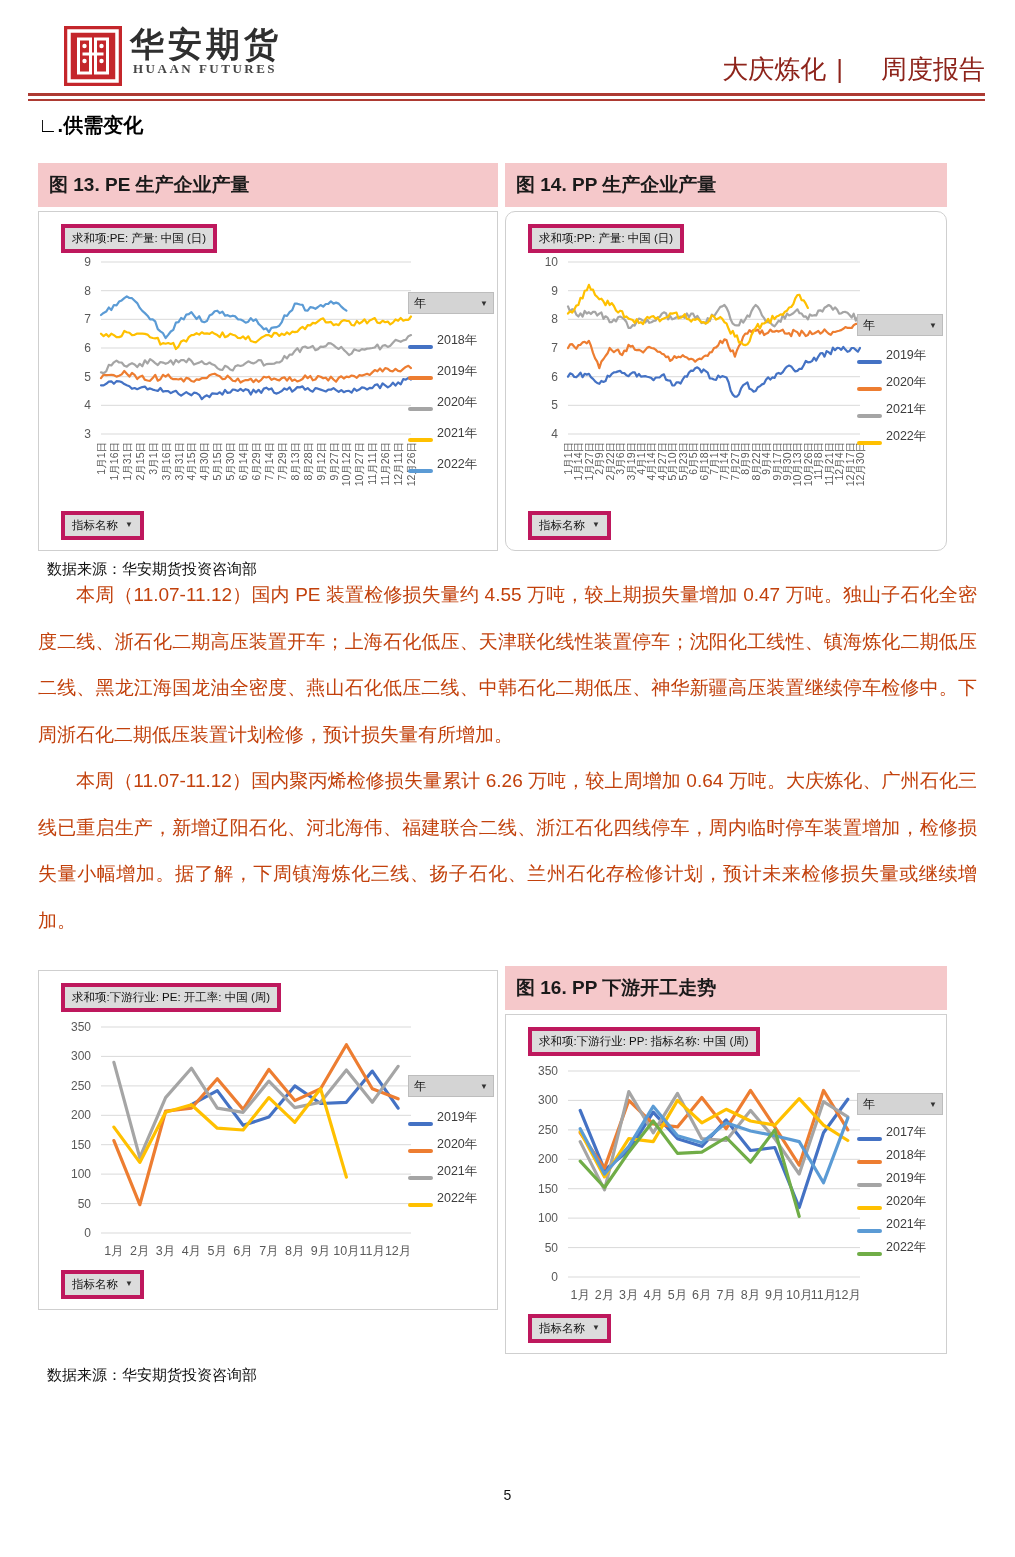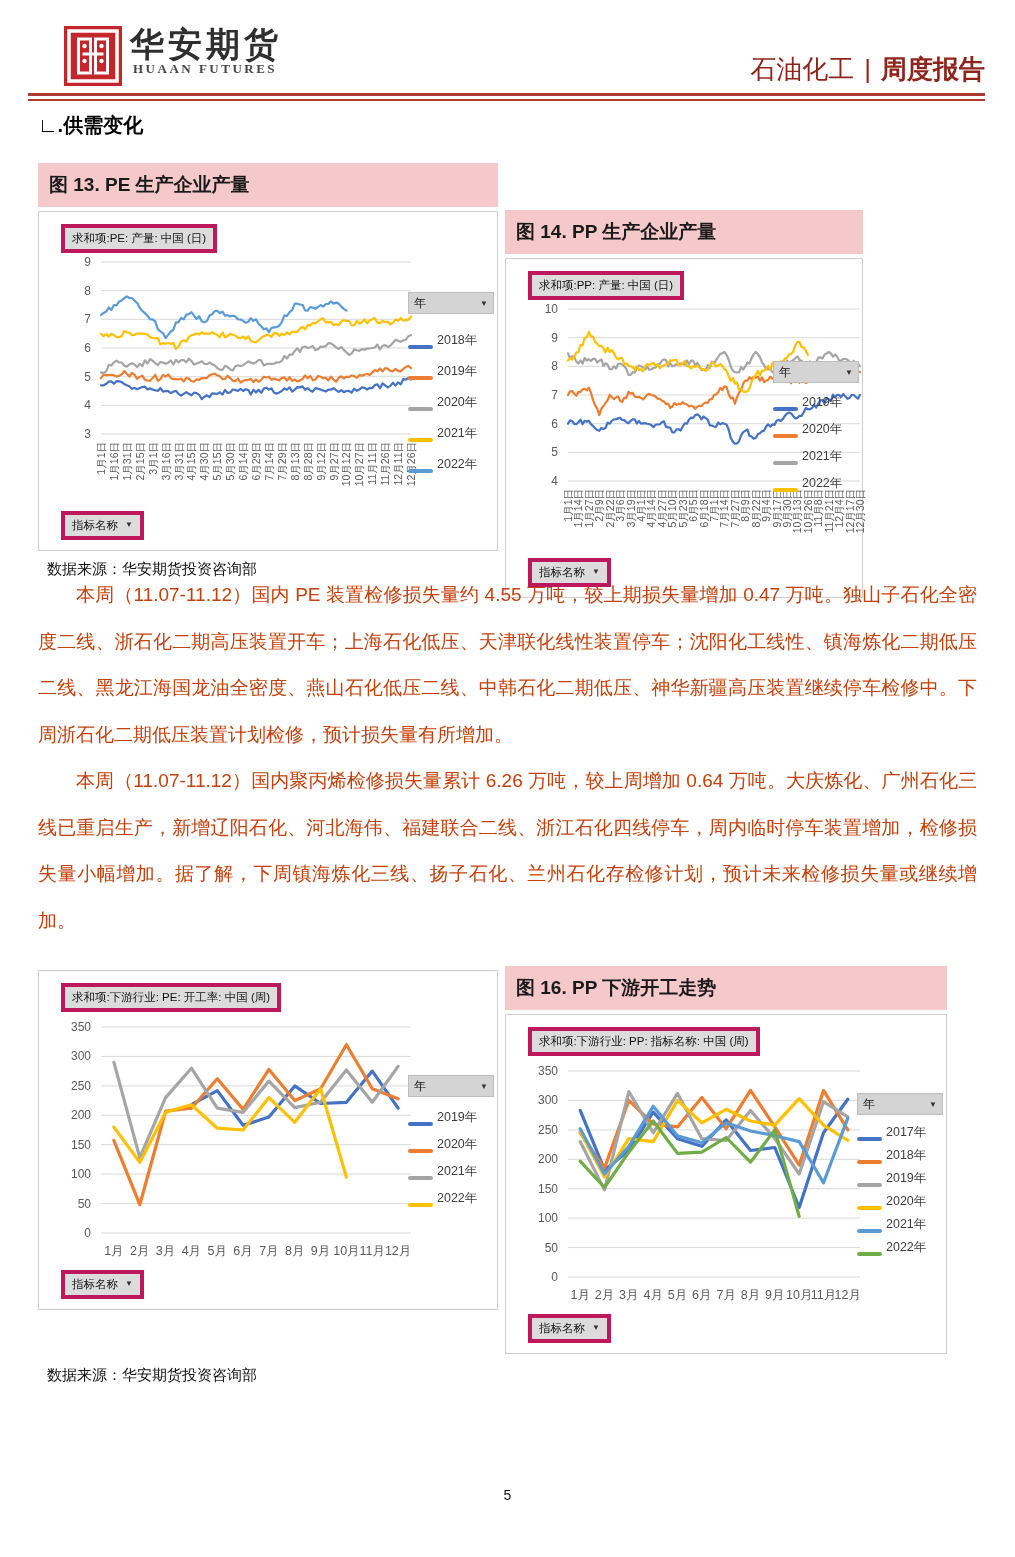--- a/index.html
+++ b/index.html
@@ -8,21 +8,21 @@
 
   
   .seal{position:absolute;left:64px;top:26px;width:58px;height:60px;}
   .brand-cn{position:absolute;left:130px;top:22px;font-size:34px;font-weight:bold;
             font-family:"DejaVu Serif",serif;color:#2f2f2f;letter-spacing:4px;}
   .brand-en{position:absolute;left:133px;top:61px;font-size:13px;font-weight:bold;
             font-family:"Liberation Serif",serif;color:#454545;letter-spacing:2.5px;}
   .report-type{position:absolute;right:30px;top:52px;font-size:26px;color:#8e241b;white-space:nowrap;}
   .report-type .cat{font-weight:500;}
   .report-type .sep{margin:0 10px;font-weight:300;color:#8e241b;}
-  .report-type .typ{font-weight:bold;}
+  .report-type .typ{font-weight:normal;margin-left:28px;}
   .rule1{position:absolute;left:28px;right:30px;top:93px;height:2.5px;background:#ad3a32;}
   .rule2{position:absolute;left:28px;right:30px;top:98.5px;height:2.5px;background:#ad3a32;}
   .section-title{position:absolute;left:38px;top:112px;font-size:20px;font-weight:bold;color:#000;}
 
   
   .fig{position:absolute;}
   .fig-banner{height:44px;background:#f5c8ca;display:flex;align-items:center;}
   .fig-banner span{font-size:19px;font-weight:bold;color:#1a1a1a;padding-left:11px;}
   .fig-box{position:relative;margin-top:4px;background:#fff;border:1px solid #cfcfcf;}
   .fig-box svg{position:absolute;left:0;top:0;}
@@ -57,21 +57,21 @@
     <rect x="31.5" y="13" width="12" height="34" fill="none" stroke="#ffffff" stroke-width="3"></rect>
     <rect x="18.5" y="26.5" width="21" height="3" fill="#ffffff"></rect>
     <circle cx="20.5" cy="35" r="2.2" fill="#ffffff"></circle>
     <circle cx="37.5" cy="35" r="2.2" fill="#ffffff"></circle>
     <circle cx="20.5" cy="20" r="2.2" fill="#ffffff"></circle>
     <circle cx="37.5" cy="20" r="2.2" fill="#ffffff"></circle>
   </svg>
   <div class="brand-cn">华安期货</div>
   <div class="brand-en">HUAAN FUTURES</div>
   <div class="report-type">
-    <span class="cat">石油化工</span><span class="sep">|</span><span class="typ">周度报告</span>
+    <span class="cat">大庆炼化</span><span class="sep">|</span><span class="typ">周度报告</span>
   </div>
   <div class="rule1"></div>
   <div class="rule2"></div>
 
   <div class="section-title">∟.供需变化</div>
 
   <div class="fig" style="left:38px;top:163px;width:460px;">
     <div class="fig-banner">
         <span>图 13. PE 生产企业产量</span>
       </div>
@@ -155,25 +155,25 @@
           </g>
           <path d="M62.0,173.3L64.6,173.4L67.2,171.8L69.8,169.7L72.3,169.3L74.9,171.8L77.5,169.2L80.1,169.3L82.7,170.1L85.3,172.1L87.8,173.3L90.4,174.2L93.0,176.8L95.6,176.0L98.2,177.2L100.8,176.1L103.3,175.1L105.9,174.6L108.5,177.4L111.1,176.4L113.7,177.6L116.2,178.3L118.8,178.9L121.4,176.0L124.0,179.6L126.6,179.0L129.2,179.2L131.8,181.1L134.3,179.7L136.9,178.8L139.5,181.9L142.1,183.7L144.7,181.8L147.3,180.1L149.8,181.8L152.4,183.3L155.0,180.7L157.6,181.1L160.2,182.8L162.8,187.1L165.3,184.7L167.9,183.3L170.5,185.0L173.1,181.3L175.7,181.6L178.3,181.9L180.8,180.3L183.4,182.6L186.0,178.0L188.6,180.9L191.2,180.4L193.8,177.5L196.3,177.9L198.9,179.0L201.5,176.9L204.1,179.0L206.7,177.2L209.3,178.1L211.8,182.5L214.4,177.7L217.0,180.4L219.6,177.8L222.2,180.9L224.8,176.6L227.3,175.7L229.9,177.6L232.5,176.4L235.1,180.7L237.7,181.6L240.3,180.4L242.8,179.0L245.4,176.4L248.0,177.7L250.6,175.3L253.2,179.6L255.8,177.6L258.3,175.1L260.9,175.4L263.5,174.4L266.1,177.7L268.7,176.1L271.3,178.5L273.8,179.7L276.4,176.2L279.0,176.7L281.6,177.6L284.2,178.5L286.8,179.5L289.3,177.6L291.9,177.7L294.5,176.1L297.1,178.1L299.7,179.9L302.3,178.1L304.8,180.2L307.4,179.0L310.0,178.9L312.6,180.6L315.2,176.7L317.8,178.8L320.3,177.6L322.9,175.4L325.5,175.8L328.1,177.5L330.7,175.8L333.3,176.1L335.8,173.1L338.4,172.3L341.0,176.1L343.6,171.4L346.2,173.3L348.8,175.4L351.3,173.9L353.9,170.7L356.5,173.6L359.1,170.4L361.7,172.4L364.3,167.0L366.8,167.7L369.4,165.8L372.0,167.5" fill="none" stroke="#4472C4" stroke-width="2.2" stroke-linejoin="round" stroke-linecap="round"></path>
           <path d="M62.0,166.1L64.6,162.6L67.2,163.1L69.8,163.0L72.3,162.9L74.9,163.2L77.5,164.6L80.1,163.8L82.7,162.4L85.3,159.0L87.8,161.8L90.4,164.6L93.0,161.0L95.6,162.9L98.2,167.0L100.8,164.7L103.3,163.7L105.9,167.8L108.5,168.5L111.1,168.8L113.7,166.1L116.2,162.8L118.8,168.7L121.4,167.3L124.0,162.8L126.6,164.7L129.2,162.5L131.8,165.9L134.3,167.2L136.9,167.0L139.5,167.5L142.1,166.6L144.7,169.5L147.3,165.9L149.8,166.6L152.4,169.0L155.0,169.7L157.6,167.3L160.2,167.8L162.8,166.2L165.3,166.1L167.9,166.1L170.5,163.3L173.1,162.3L175.7,161.7L178.3,163.2L180.8,164.2L183.4,167.1L186.0,166.9L188.6,163.7L191.2,166.1L193.8,168.7L196.3,169.3L198.9,166.6L201.5,170.5L204.1,169.0L206.7,168.0L209.3,168.1L211.8,166.8L214.4,170.1L217.0,167.5L219.6,169.8L222.2,167.9L224.8,164.8L227.3,165.5L229.9,164.7L232.5,167.9L235.1,166.5L237.7,167.6L240.3,168.4L242.8,166.1L245.4,165.3L248.0,168.6L250.6,165.2L253.2,168.9L255.8,167.5L258.3,169.5L260.9,168.5L263.5,167.0L266.1,163.5L268.7,166.1L271.3,164.0L273.8,168.3L276.4,167.5L279.0,164.0L281.6,164.7L284.2,166.3L286.8,165.7L289.3,168.5L291.9,164.7L294.5,167.5L297.1,169.7L299.7,165.8L302.3,164.3L304.8,166.5L307.4,164.7L310.0,165.1L312.6,163.5L315.2,164.1L317.8,165.8L320.3,163.2L322.9,163.6L325.5,162.7L328.1,161.8L330.7,163.0L333.3,160.4L335.8,158.1L338.4,159.3L341.0,156.5L343.6,159.4L346.2,156.1L348.8,156.8L351.3,158.9L353.9,159.3L356.5,156.9L359.1,158.9L361.7,159.3L364.3,156.9L366.8,154.9L369.4,153.8L372.0,156.1" fill="none" stroke="#ED7D31" stroke-width="2.2" stroke-linejoin="round" stroke-linecap="round"></path>
           <path d="M62.0,160.4L64.6,161.1L67.2,159.4L69.8,152.9L72.3,153.5L74.9,150.3L77.5,148.6L80.1,150.5L82.7,150.5L85.3,153.8L87.8,154.6L90.4,152.4L93.0,151.2L95.6,152.4L98.2,155.1L100.8,151.8L103.3,154.3L105.9,148.3L108.5,151.5L111.1,147.1L113.7,148.9L116.2,151.1L118.8,153.0L121.4,150.0L124.0,150.6L126.6,151.8L129.2,150.8L131.8,148.4L134.3,152.5L136.9,147.9L139.5,150.3L142.1,148.2L144.7,148.0L147.3,150.3L149.8,146.6L152.4,148.9L155.0,152.6L157.6,151.5L160.2,150.6L162.8,149.2L165.3,151.8L167.9,152.1L170.5,150.5L173.1,152.3L175.7,153.3L178.3,156.1L180.8,157.6L183.4,158.0L186.0,153.8L188.6,155.0L191.2,157.5L193.8,158.5L196.3,154.3L198.9,153.2L201.5,154.0L204.1,153.2L206.7,151.2L209.3,149.3L211.8,150.6L214.4,151.4L217.0,150.3L219.6,148.0L222.2,148.4L224.8,153.6L227.3,152.1L229.9,151.8L232.5,151.9L235.1,151.7L237.7,150.3L240.3,150.5L242.8,148.9L245.4,144.0L248.0,146.4L250.6,142.7L253.2,142.7L255.8,138.9L258.3,136.2L260.9,140.0L263.5,135.2L266.1,134.5L268.7,136.0L271.3,135.3L273.8,134.0L276.4,138.1L279.0,137.1L281.6,134.6L284.2,134.9L286.8,134.1L289.3,131.2L291.9,131.4L294.5,133.1L297.1,135.3L299.7,137.0L302.3,134.9L304.8,137.9L307.4,140.3L310.0,143.1L312.6,141.6L315.2,137.4L317.8,138.2L320.3,138.9L322.9,137.1L325.5,137.6L328.1,136.6L330.7,136.4L333.3,136.0L335.8,135.5L338.4,132.6L341.0,137.4L343.6,133.8L346.2,133.1L348.8,134.9L351.3,133.7L353.9,130.8L356.5,127.9L359.1,128.8L361.7,129.8L364.3,128.4L366.8,127.8L369.4,124.2L372.0,123.1" fill="none" stroke="#A5A5A5" stroke-width="2.2" stroke-linejoin="round" stroke-linecap="round"></path>
           <path d="M62.0,121.7L64.6,124.1L67.2,122.1L69.8,124.6L72.3,121.7L74.9,123.1L77.5,125.2L80.1,125.1L82.7,124.1L85.3,118.9L87.8,120.2L90.4,120.8L93.0,123.1L95.6,122.8L98.2,121.6L100.8,121.7L103.3,121.7L105.9,121.9L108.5,122.6L111.1,125.3L113.7,126.0L116.2,126.4L118.8,125.9L121.4,132.5L124.0,131.1L126.6,131.7L129.2,131.0L131.8,132.0L134.3,131.0L136.9,137.0L139.5,134.6L142.1,129.6L144.7,128.3L147.3,129.5L149.8,125.1L152.4,123.1L155.0,122.8L157.6,121.2L160.2,122.6L162.8,120.3L165.3,121.7L167.9,121.4L170.5,121.9L173.1,120.1L175.7,121.8L178.3,123.1L180.8,125.2L183.4,120.4L186.0,125.1L188.6,124.1L191.2,121.7L193.8,122.7L196.3,123.5L198.9,125.9L201.5,126.2L204.1,124.5L206.7,127.1L209.3,124.3L211.8,129.0L214.4,129.8L217.0,130.3L219.6,128.0L222.2,125.8L224.8,124.4L227.3,123.1L229.9,123.1L232.5,124.9L235.1,120.8L237.7,121.2L240.3,123.9L242.8,121.7L245.4,123.0L248.0,120.4L250.6,122.3L253.2,119.7L255.8,120.2L258.3,119.7L260.9,116.7L263.5,114.8L266.1,117.2L268.7,113.1L271.3,113.4L273.8,110.9L276.4,111.4L279.0,109.3L281.6,107.3L284.2,106.4L286.8,110.3L289.3,110.3L291.9,109.9L294.5,113.1L297.1,112.2L299.7,113.1L302.3,109.5L304.8,108.1L307.4,108.8L310.0,109.0L312.6,113.0L315.2,113.5L317.8,109.0L320.3,111.6L322.9,110.0L325.5,107.4L328.1,111.4L330.7,108.4L333.3,107.3L335.8,106.1L338.4,110.7L341.0,111.1L343.6,108.8L346.2,110.2L348.8,109.6L351.3,112.4L353.9,110.6L356.5,107.5L359.1,108.8L361.7,106.0L364.3,108.7L366.8,107.8L369.4,107.9L372.0,104.5" fill="none" stroke="#FFC000" stroke-width="2.2" stroke-linejoin="round" stroke-linecap="round"></path>
           <path d="M62.0,103.0L64.6,100.9L67.2,99.6L69.8,95.5L72.3,98.0L74.9,93.0L77.5,93.4L80.1,89.6L82.7,88.4L85.3,86.2L87.8,84.4L90.4,86.0L93.0,86.2L95.6,88.7L98.2,91.1L100.8,95.9L103.3,98.9L105.9,101.1L108.5,103.7L111.1,107.4L113.7,107.3L116.2,109.4L118.8,117.1L121.4,119.4L124.0,121.2L126.6,126.0L129.2,122.9L131.8,119.5L134.3,117.9L136.9,110.7L139.5,110.2L142.1,106.0L144.7,107.4L147.3,102.6L149.8,102.2L152.4,100.2L155.0,103.6L157.6,107.0L160.2,104.2L162.8,109.4L165.3,110.2L167.9,109.1L170.5,103.6L173.1,102.3L175.7,99.3L178.3,98.7L180.8,101.1L183.4,99.7L186.0,103.7L188.6,103.1L191.2,104.5L193.8,103.7L196.3,104.4L198.9,107.3L201.5,107.5L204.1,108.8L206.7,110.7L209.3,109.7L211.8,106.2L214.4,108.9L217.0,107.3L219.6,111.9L222.2,114.2L224.8,117.3L227.3,116.4L229.9,120.2L232.5,115.8L235.1,115.4L237.7,115.1L240.3,113.7L242.8,110.2L245.4,103.4L248.0,104.0L250.6,100.2L253.2,98.1L255.8,91.6L258.3,91.7L260.9,92.5L263.5,92.8L266.1,98.4L268.7,98.7L271.3,95.2L273.8,95.6L276.4,96.8L279.0,95.0L281.6,93.0L284.2,94.6L286.8,92.0L289.3,91.9L291.9,89.3L294.5,91.6L297.1,90.6L299.7,91.6L302.3,94.6L304.8,96.9L307.4,98.7" fill="none" stroke="#5B9BD5" stroke-width="2.2" stroke-linejoin="round" stroke-linecap="round"></path>
         </svg>
       </div>
   </div>
 
-  <div class="fig" style="left:505px;top:163px;width:358px;margin-top:47px;">
+  <div class="fig" style="left:505px;top:163px;width:442px;">
     <div class="fig-banner">
         <span>图 14. PP 生产企业产量</span>
       </div>
-    <div class="fig-box" id="box-1" style="height:338px;">
+    <div class="fig-box" id="box-1" style="height:338px;border-radius:10px;">
       <div class="pvt-btn field-btn">求和项:PP: 产量: 中国 (日)</div>
       <div class="legend" id="legend-1" style="top: 102px;">
           <div class="year-dd" style="margin-bottom: 11px;">
             <span>年</span>
             <span class="caret">▼</span>
           </div>
           <div class="legend-item" style="margin-bottom: 10px;">
             <span class="legend-swatch" style="background: rgb(68, 114, 196);"></span>
             <span class="legend-label">2019年</span>
           </div>

